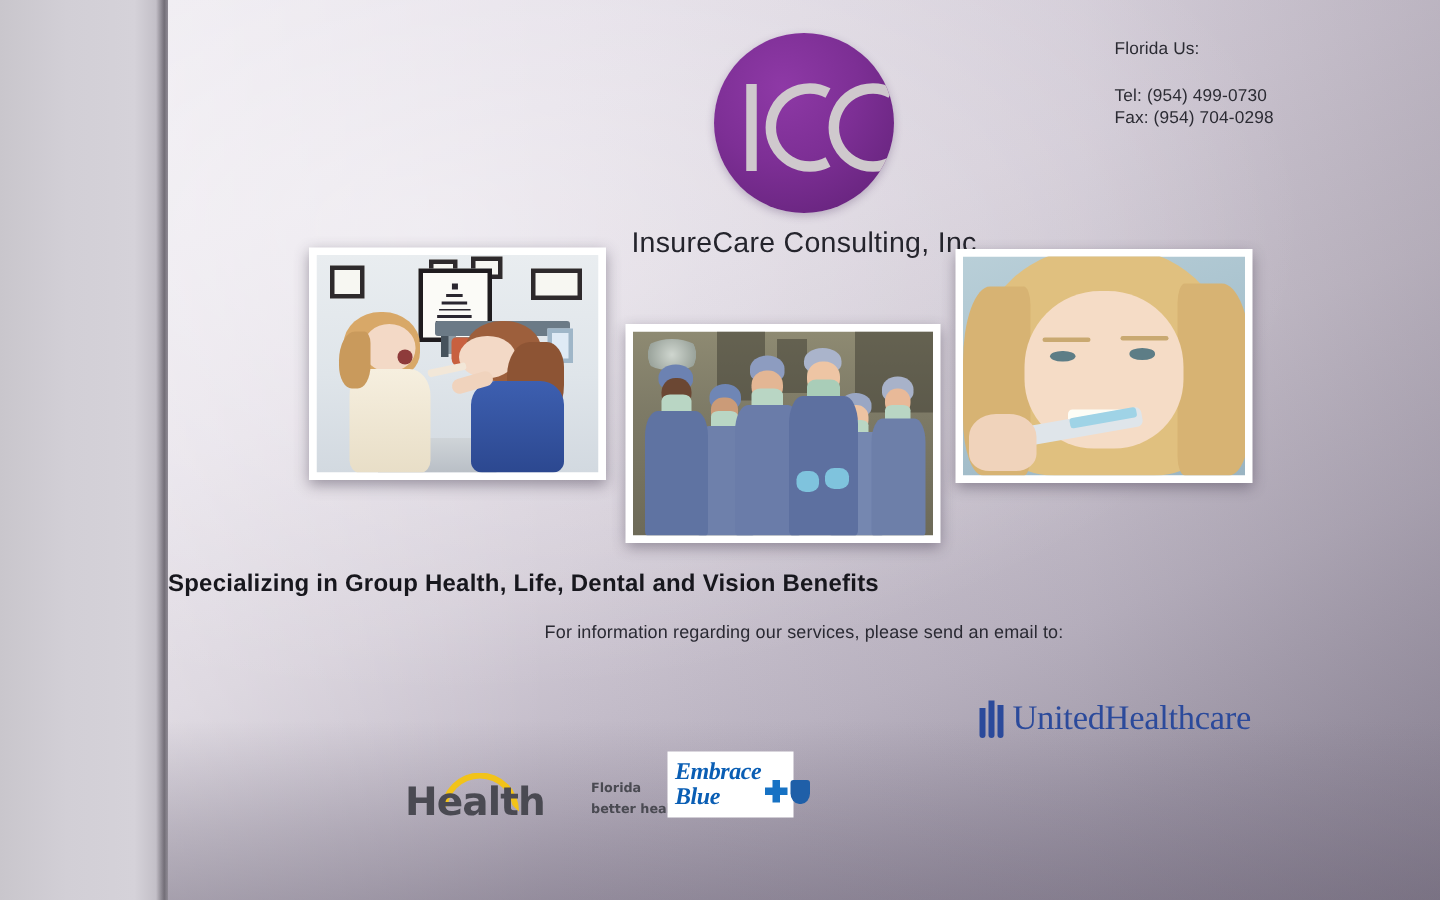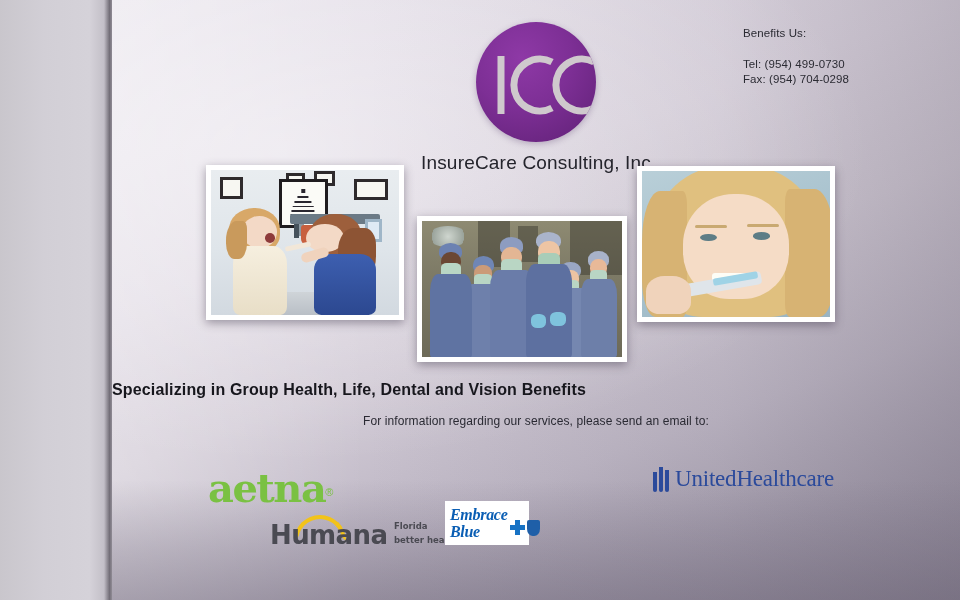--- a/index.html
+++ b/index.html
@@ -228,21 +228,21 @@
 <div id="stage">
 
   <div id="left-panel"></div>
   <div id="left-panel-edge"></div>
 
   <div id="page">
     <div id="page-vig"></div>
     <div id="bottom-shade"></div>
 
     <div id="contact">
-      <div class="lead">Benefits Us:</div>
+      <div class="lead">Florida Us:</div>
       <div class="ln">Tel: (954) 499-0730</div>
       <div class="ln">Fax: (954) 704-0298</div>
     </div>
 
     <div id="logo-wrap">
       <div id="logo-mark">
         <svg width="120" height="120" viewBox="0 0 120 120" aria-hidden="true">
           <g fill="none" stroke="#cfc9cd" stroke-width="7">
             <line x1="25" y1="34" x2="25" y2="92"></line>
             <path d="M76 40 a26 26 0 1 0 0 46"></path>
@@ -365,28 +365,25 @@
           <div class="bt-brush" style="left:14%;top:74%;width:50%;height:9%;transform:rotate(-10deg);"></div>
           <div class="bt-bristle" style="left:38%;top:71%;width:24%;height:5%;transform:rotate(-10deg);"></div>
           <div class="bt-hand" style="left:2%;top:72%;width:24%;height:26%;"></div>
         </div>
       </div>
     </div>
 
     <div id="headline">Specializing in Group Health, Life, Dental and Vision Benefits</div>
     <div id="subline">For information regarding our services, please send an email to:</div>
 
-    <div class="carrier" id="logo-aetna">
-      <span class="word">aetna</span><span class="reg">®</span>
-    </div>
 
     <div class="carrier" id="logo-avmed">
       <span class="mark">
         <span class="arc"></span>
-        <span class="word">Humana</span>
+        <span class="word">Health</span>
       </span>
       <span class="tag">
         <span>Florida</span><br>
         <span>better health</span><sup>®</sup>
       </span>
     </div>
 
     <div class="carrier" id="logo-flblue">
       <span class="words">
         <span>Embrace</span><br>

